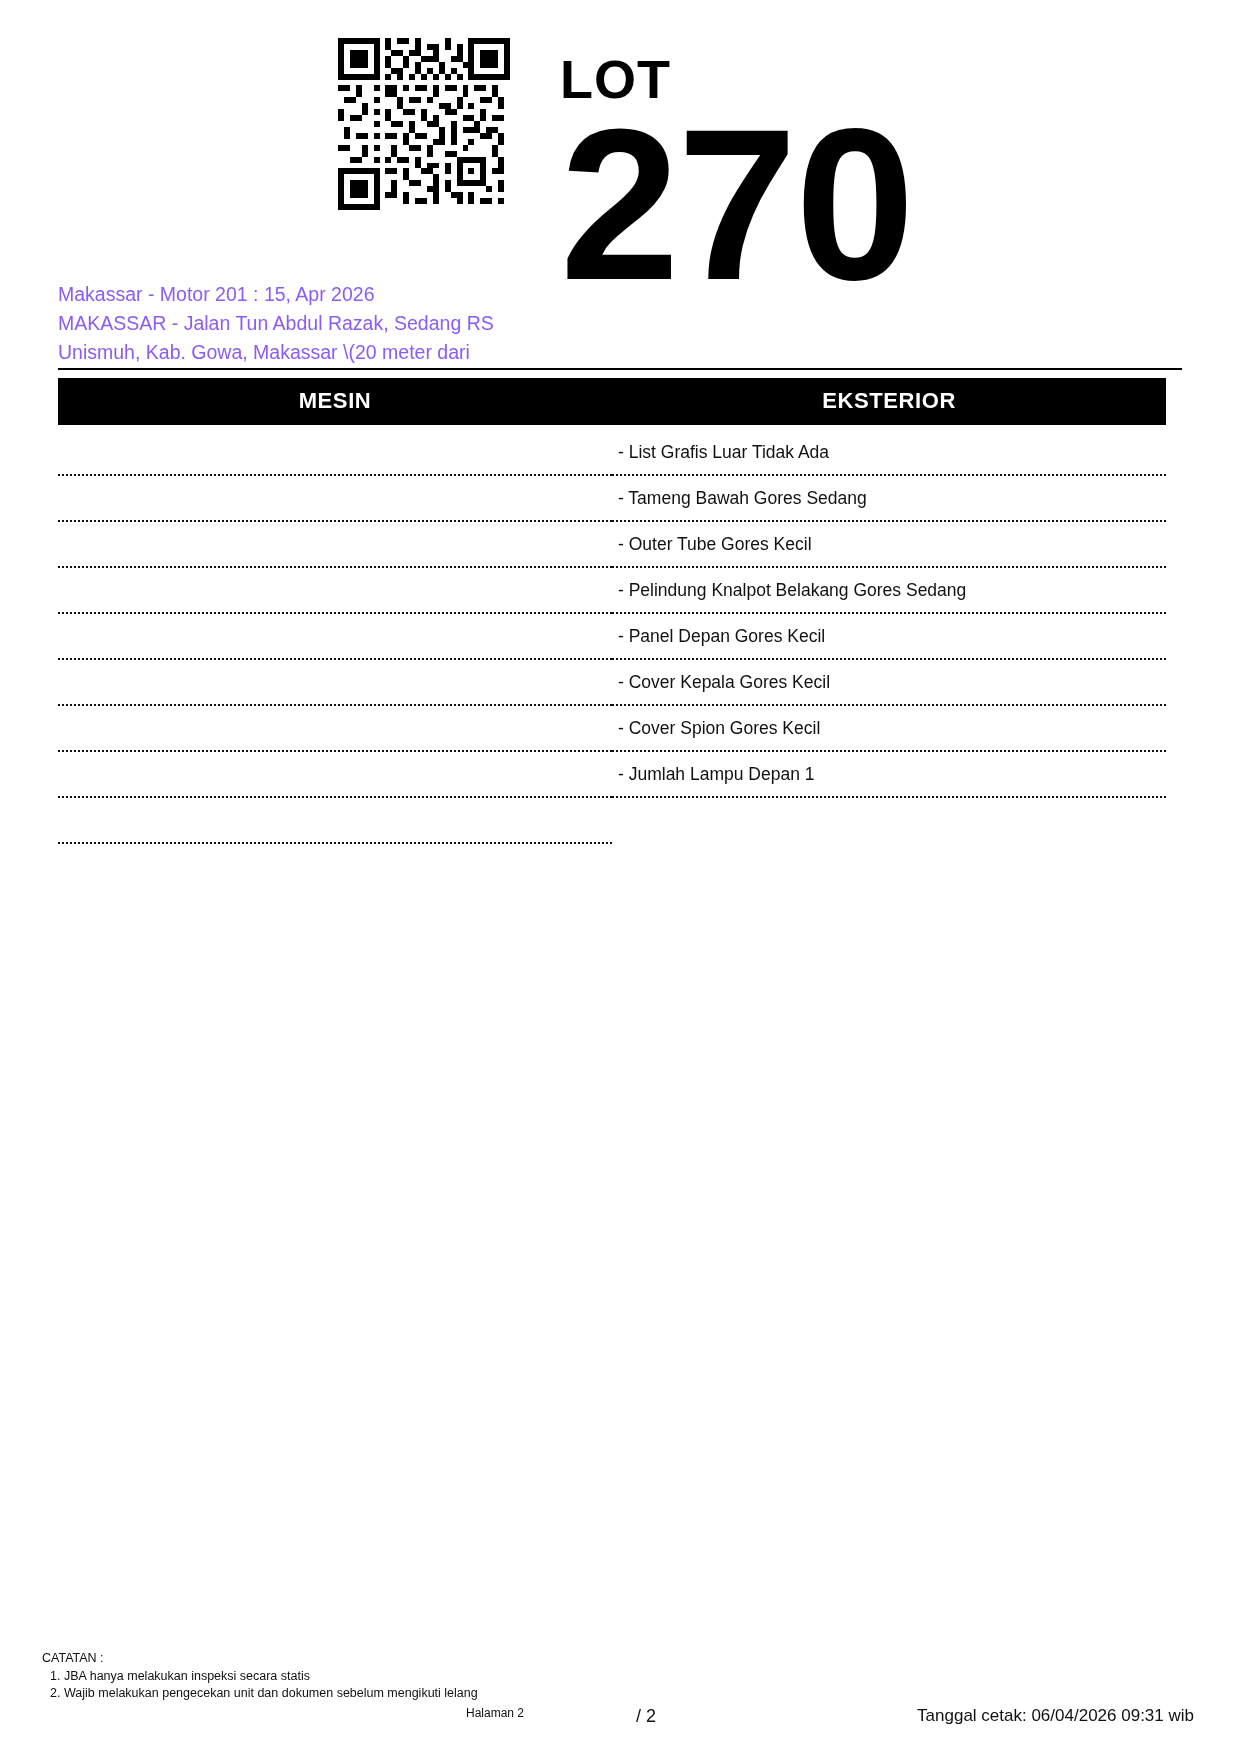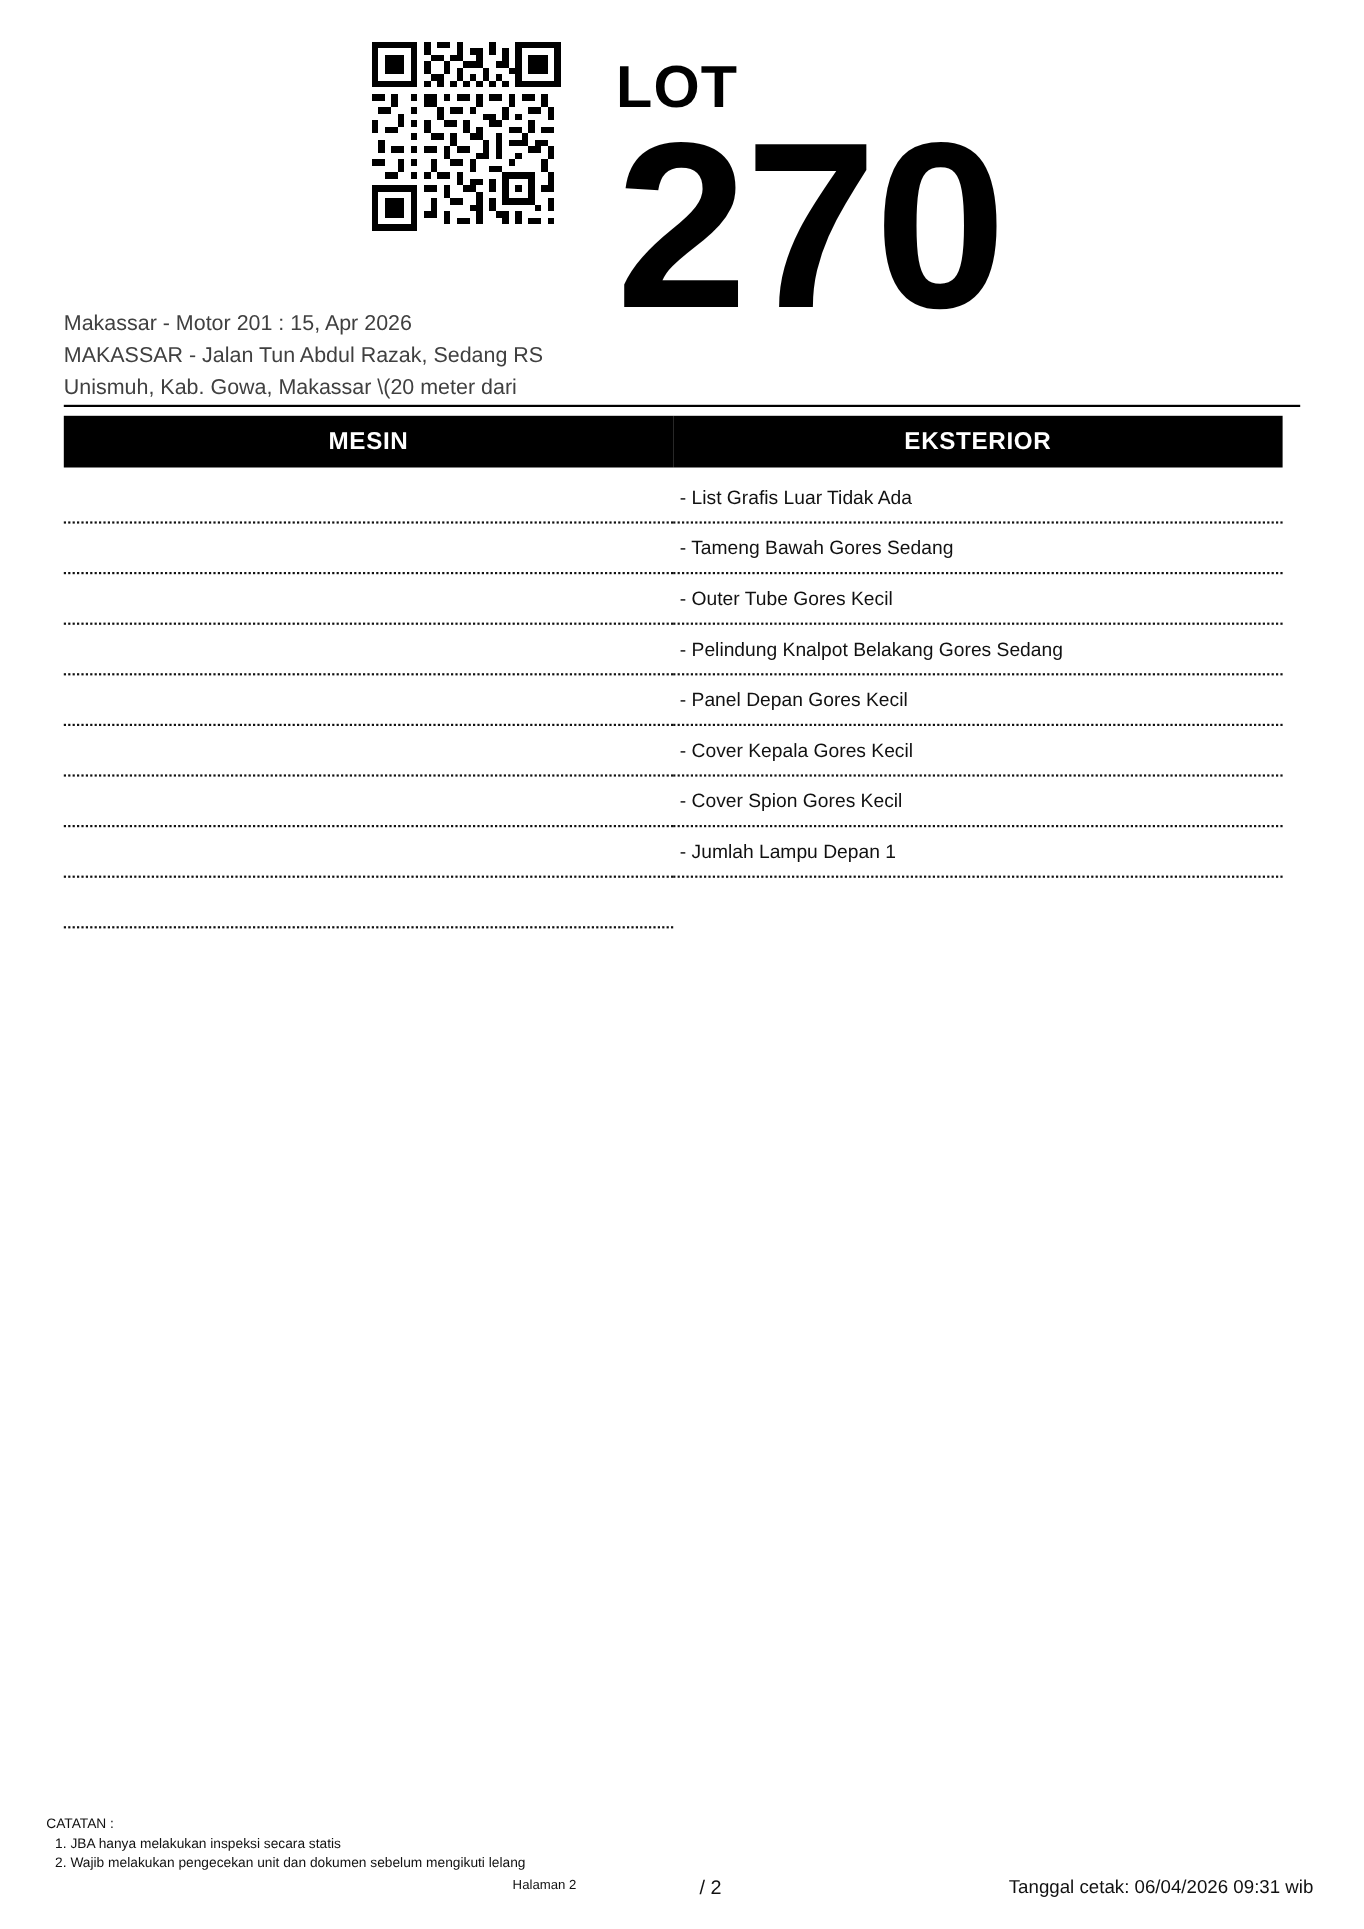--- a/index.html
+++ b/index.html
@@ -63,21 +63,21 @@
     margin-top: 4px;
   }
 
   .auction-info {
     position: absolute;
     left: 58px;
     top: 268px;
     width: 520px;
     font-size: 19.5px;
     line-height: 29px;
-    color: #404040;
+    color: #8b5cf6;
   }
 
   
   .rule {
     position: absolute;
     left: 58px;
     top: 368px;
     width: 1124px;
     height: 0;
     border-top: 2px solid #000;

